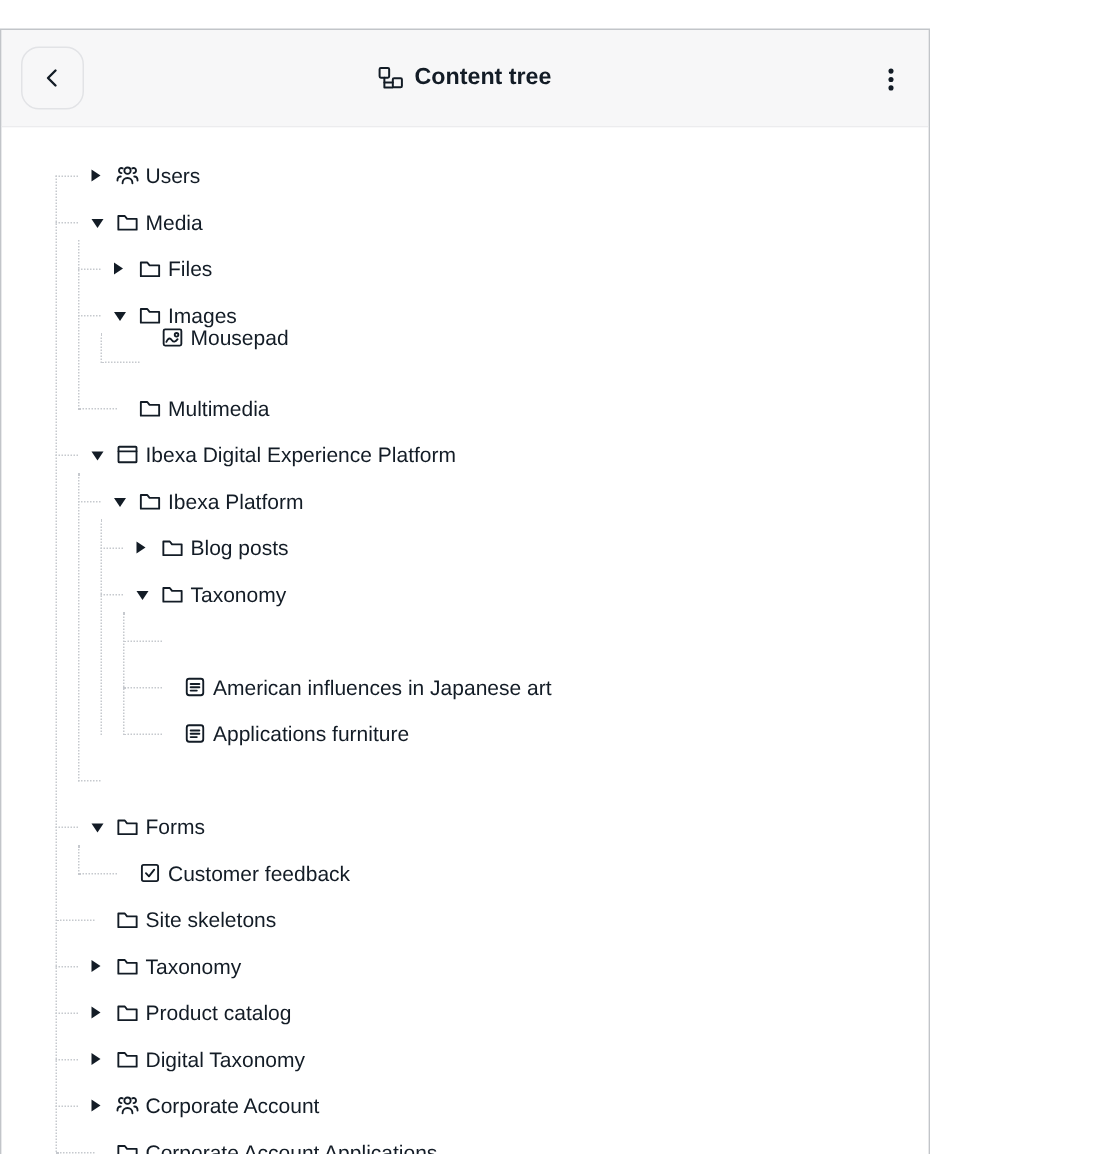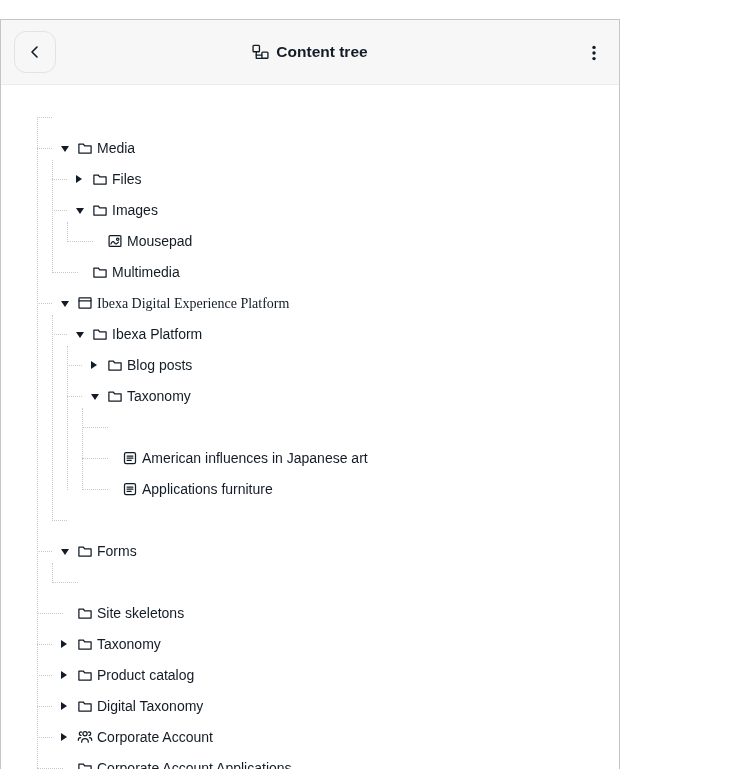--- a/index.html
+++ b/index.html
@@ -103,213 +103,240 @@
         <div class="hstub" style="left: 51px; top: 435px; width: 15px;"></div>
         <div class="hstub" style="left: 36px; top: 466px; width: 15px;"></div>
         <div class="hstub" style="left: 51px; top: 497px; width: 26px;"></div>
         <div class="hstub" style="left: 36px; top: 528px; width: 26px;"></div>
         <div class="hstub" style="left: 36px; top: 559px; width: 15px;"></div>
         <div class="hstub" style="left: 36px; top: 590px; width: 15px;"></div>
         <div class="hstub" style="left: 36px; top: 621px; width: 15px;"></div>
         <div class="hstub" style="left: 36px; top: 652px; width: 15px;"></div>
         <div class="hstub" style="left: 36px; top: 683px; width: 26px;"></div>
       </div>
-      <div class="row" style="top: 48px;">
-        <div class="tri expanded" style="left: 60px;"></div>
-        <div>
-          <span class="node-icon" style="left: 76px;">
-            <svg viewBox="0 0 16 16" fill="none" stroke="currentColor" stroke-width="1.25" stroke-linecap="round" stroke-linejoin="round">
-              <path d="M1.9 13.1V4h4.3l1.5 1.9h6.4v7.2z"></path>
-            </svg>
-          </span>
-          <span class="label" style="left: 96px;">Media</span>
-        </div>
-      </div>
-      <div class="row" style="top: 79px;">
-        <div class="tri collapsed" style="left: 75px;"></div>
-        <div>
-          <span class="node-icon" style="left: 91px;">
-            <svg viewBox="0 0 16 16" fill="none" stroke="currentColor" stroke-width="1.25" stroke-linecap="round" stroke-linejoin="round">
-              <path d="M1.9 13.1V4h4.3l1.5 1.9h6.4v7.2z"></path>
-            </svg>
-          </span>
-          <span class="label" style="left: 111px;">Files</span>
-        </div>
-      </div>
-      <div class="row" style="top: 110px; padding-left: 43px;">
-        <div class="tri expanded" style="left: 75px;"></div>
-        <div>
-          <span class="node-icon" style="left: 91px;">
-            <svg viewBox="0 0 16 16" fill="none" stroke="currentColor" stroke-width="1.25" stroke-linecap="round" stroke-linejoin="round">
-              <path d="M1.9 13.1V4h4.3l1.5 1.9h6.4v7.2z"></path>
-            </svg>
-          </span>
-          <span class="label" style="left: 111px;">Images</span>
-        </div>
-      </div>
-      <div class="row" style="top: 141px;">
-        <div>
-          <span class="node-icon" style="left: 106px;">
-            <svg viewBox="0 0 16 16" fill="none" stroke="currentColor" stroke-width="1.25" stroke-linecap="round" stroke-linejoin="round">
-              <rect x="2.1" y="2.6" width="11.8" height="10.8" rx="1"></rect>
-              <circle cx="10.7" cy="6.2" r="1.2"></circle>
-              <path d="M3.9 10.9c1.3-2.7 2.4-2.9 3.7-1.1 1.1 1.5 2.2 1.3 3.8-.7"></path>
-            </svg>
-          </span>
-          <span class="label" style="left: 126px;">Mousepad</span>
-        </div>
-      </div>
-      <div class="row" style="top: 172px;">
-        <div>
-          <span class="node-icon" style="left: 91px;">
-            <svg viewBox="0 0 16 16" fill="none" stroke="currentColor" stroke-width="1.25" stroke-linecap="round" stroke-linejoin="round">
-              <path d="M1.9 13.1V4h4.3l1.5 1.9h6.4v7.2z"></path>
-            </svg>
-          </span>
-          <span class="label" style="left: 111px;">Multimedia</span>
-        </div>
-      </div>
-      <div class="row" style="top: 203px;">
-        <div class="tri expanded" style="left: 60px;"></div>
-        <div>
-          <span class="node-icon" style="left: 76px;">
-            <svg viewBox="0 0 16 16" fill="none" stroke="currentColor" stroke-width="1.25" stroke-linecap="round" stroke-linejoin="round">
-              <rect x="2" y="2.8" width="12" height="10.4" rx="0.6"></rect>
-              <line x1="2" y1="5.9" x2="14" y2="5.9"></line>
-            </svg>
-          </span>
-          <span class="label" style="left: 96px; font-family: Liberation Serif, serif;">Ibexa Digital Experience Platform</span>
-        </div>
-      </div>
-      <div class="row" style="top: 234px;">
-        <div class="tri expanded" style="left: 75px;"></div>
-        <div>
-          <span class="node-icon" style="left: 91px;">
-            <svg viewBox="0 0 16 16" fill="none" stroke="currentColor" stroke-width="1.25" stroke-linecap="round" stroke-linejoin="round">
-              <path d="M1.9 13.1V4h4.3l1.5 1.9h6.4v7.2z"></path>
-            </svg>
-          </span>
-          <span class="label" style="left: 111px;">Ibexa Platform</span>
-        </div>
-      </div>
-      <div class="row" style="top: 265px;">
-        <div class="tri collapsed" style="left: 90px;"></div>
-        <div>
-          <span class="node-icon" style="left: 106px;">
-            <svg viewBox="0 0 16 16" fill="none" stroke="currentColor" stroke-width="1.25" stroke-linecap="round" stroke-linejoin="round">
-              <path d="M1.9 13.1V4h4.3l1.5 1.9h6.4v7.2z"></path>
-            </svg>
-          </span>
-          <span class="label" style="left: 126px; text-align: right;">Blog posts</span>
-        </div>
-      </div>
-      <div class="row" style="top: 296px;">
-        <div class="tri expanded" style="left: 90px;"></div>
-        <div>
-          <span class="node-icon" style="left: 106px;">
-            <svg viewBox="0 0 16 16" fill="none" stroke="currentColor" stroke-width="1.25" stroke-linecap="round" stroke-linejoin="round">
-              <path d="M1.9 13.1V4h4.3l1.5 1.9h6.4v7.2z"></path>
-            </svg>
-          </span>
-          <span class="label" style="left: 126px;">Taxonomy</span>
-        </div>
-      </div>
-      <div class="row" style="top: 358px;">
-        <div>
-          <span class="node-icon" style="left: 121px;">
-            <svg viewBox="0 0 16 16" fill="none" stroke="currentColor" stroke-width="1.25" stroke-linecap="round" stroke-linejoin="round">
-              <rect x="2.5" y="2.5" width="11" height="11" rx="1.6"></rect>
-              <line x1="5.1" y1="6" x2="10.9" y2="6"></line>
-              <line x1="5.1" y1="8.2" x2="10.9" y2="8.2"></line>
-              <line x1="5.1" y1="10.4" x2="9.2" y2="10.4"></line>
-            </svg>
-          </span>
-          <span class="label" style="left: 141px;">American influences in Japanese art</span>
-        </div>
-      </div>
-      <div class="row" style="top: 389px;">
-        <div>
-          <span class="node-icon" style="left: 121px;">
-            <svg viewBox="0 0 16 16" fill="none" stroke="currentColor" stroke-width="1.25" stroke-linecap="round" stroke-linejoin="round">
-              <rect x="2.5" y="2.5" width="11" height="11" rx="1.6"></rect>
-              <line x1="5.1" y1="6" x2="10.9" y2="6"></line>
-              <line x1="5.1" y1="8.2" x2="10.9" y2="8.2"></line>
-              <line x1="5.1" y1="10.4" x2="9.2" y2="10.4"></line>
-            </svg>
-          </span>
-          <span class="label" style="left: 141px;">Applications furniture</span>
-        </div>
-      </div>
-      <div class="row" style="top: 451px;">
-        <div class="tri expanded" style="left: 60px;"></div>
-        <div>
-          <span class="node-icon" style="left: 76px;">
-            <svg viewBox="0 0 16 16" fill="none" stroke="currentColor" stroke-width="1.25" stroke-linecap="round" stroke-linejoin="round">
-              <path d="M1.9 13.1V4h4.3l1.5 1.9h6.4v7.2z"></path>
-            </svg>
-          </span>
-          <span class="label" style="left: 96px;">Forms</span>
-        </div>
-      </div>
-      <div class="row" style="top: 513px;">
-        <div>
-          <span class="node-icon" style="left: 76px;">
-            <svg viewBox="0 0 16 16" fill="none" stroke="currentColor" stroke-width="1.25" stroke-linecap="round" stroke-linejoin="round">
-              <path d="M1.9 13.1V4h4.3l1.5 1.9h6.4v7.2z"></path>
-            </svg>
-          </span>
-          <span class="label" style="left: 96px;">Site skeletons</span>
-        </div>
-      </div>
-      <div class="row" style="top: 544px;">
-        <div class="tri collapsed" style="left: 60px;"></div>
-        <div>
-          <span class="node-icon" style="left: 76px;">
-            <svg viewBox="0 0 16 16" fill="none" stroke="currentColor" stroke-width="1.25" stroke-linecap="round" stroke-linejoin="round">
-              <path d="M1.9 13.1V4h4.3l1.5 1.9h6.4v7.2z"></path>
-            </svg>
-          </span>
-          <span class="label" style="left: 96px;">Taxonomy</span>
-        </div>
-      </div>
-      <div class="row" style="top: 575px;">
-        <div class="tri collapsed" style="left: 60px;"></div>
-        <div>
-          <span class="node-icon" style="left: 76px;">
-            <svg viewBox="0 0 16 16" fill="none" stroke="currentColor" stroke-width="1.25" stroke-linecap="round" stroke-linejoin="round">
-              <path d="M1.9 13.1V4h4.3l1.5 1.9h6.4v7.2z"></path>
-            </svg>
-          </span>
-          <span class="label" style="left: 96px;">Product catalog</span>
-        </div>
-      </div>
-      <div class="row" style="top: 606px;">
-        <div class="tri collapsed" style="left: 60px;"></div>
-        <div>
-          <span class="node-icon" style="left: 76px;">
-            <svg viewBox="0 0 16 16" fill="none" stroke="currentColor" stroke-width="1.25" stroke-linecap="round" stroke-linejoin="round">
-              <path d="M1.9 13.1V4h4.3l1.5 1.9h6.4v7.2z"></path>
-            </svg>
-          </span>
-          <span class="label" style="left: 96px;">Digital Taxonomy</span>
-        </div>
-      </div>
-      <div class="row" style="top: 637px;">
+  <div class="row" style="top: 17px;">
         <div class="tri collapsed" style="left: 60px;"></div>
         <div>
           <span class="node-icon" style="left: 76px;">
             <svg viewBox="0 0 16 16" fill="none" stroke="currentColor" stroke-width="1.25" stroke-linecap="round" stroke-linejoin="round">
               <circle cx="8" cy="4.8" r="2.1"></circle>
               <path d="M4.7 13.2c0-2.1 1.4-3.5 3.3-3.5s3.3 1.4 3.3 3.5"></path>
               <path d="M4 6.4a1.7 1.7 0 1 1 .8-3.2"></path>
               <path d="M12 6.4a1.7 1.7 0 1 0-.8-3.2"></path>
               <path d="M1.3 11.3c0-1.6.9-2.6 2.2-2.6"></path>
               <path d="M14.7 11.3c0-1.6-.9-2.6-2.2-2.6"></path>
             </svg>
           </span>
+          <span class="label" style="left: 96px;">Users</span>
+        </div>
+      </div>
+      <div class="row" style="top: 48px;">
+        <div class="tri expanded" style="left: 60px;"></div>
+        <div>
+          <span class="node-icon" style="left: 76px;">
+            <svg viewBox="0 0 16 16" fill="none" stroke="currentColor" stroke-width="1.25" stroke-linecap="round" stroke-linejoin="round">
+              <path d="M1.9 13.1V4h4.3l1.5 1.9h6.4v7.2z"></path>
+            </svg>
+          </span>
+          <span class="label" style="left: 96px;">Media</span>
+        </div>
+      </div>
+      <div class="row" style="top: 79px;">
+        <div class="tri collapsed" style="left: 75px;"></div>
+        <div>
+          <span class="node-icon" style="left: 91px;">
+            <svg viewBox="0 0 16 16" fill="none" stroke="currentColor" stroke-width="1.25" stroke-linecap="round" stroke-linejoin="round">
+              <path d="M1.9 13.1V4h4.3l1.5 1.9h6.4v7.2z"></path>
+            </svg>
+          </span>
+          <span class="label" style="left: 111px;">Files</span>
+        </div>
+      </div>
+      <div class="row" style="top: 110px; padding-left: 43px;">
+        <div class="tri expanded" style="left: 75px;"></div>
+        <div>
+          <span class="node-icon" style="left: 91px;">
+            <svg viewBox="0 0 16 16" fill="none" stroke="currentColor" stroke-width="1.25" stroke-linecap="round" stroke-linejoin="round">
+              <path d="M1.9 13.1V4h4.3l1.5 1.9h6.4v7.2z"></path>
+            </svg>
+          </span>
+          <span class="label" style="left: 111px;">Images</span>
+        </div>
+      </div>
+      <div class="row" style="top: 125px;">
+        <div>
+          <span class="node-icon" style="left: 106px;">
+            <svg viewBox="0 0 16 16" fill="none" stroke="currentColor" stroke-width="1.25" stroke-linecap="round" stroke-linejoin="round">
+              <rect x="2.1" y="2.6" width="11.8" height="10.8" rx="1"></rect>
+              <circle cx="10.7" cy="6.2" r="1.2"></circle>
+              <path d="M3.9 10.9c1.3-2.7 2.4-2.9 3.7-1.1 1.1 1.5 2.2 1.3 3.8-.7"></path>
+            </svg>
+          </span>
+          <span class="label" style="left: 126px;">Mousepad</span>
+        </div>
+      </div>
+      <div class="row" style="top: 172px;">
+        <div>
+          <span class="node-icon" style="left: 91px;">
+            <svg viewBox="0 0 16 16" fill="none" stroke="currentColor" stroke-width="1.25" stroke-linecap="round" stroke-linejoin="round">
+              <path d="M1.9 13.1V4h4.3l1.5 1.9h6.4v7.2z"></path>
+            </svg>
+          </span>
+          <span class="label" style="left: 111px;">Multimedia</span>
+        </div>
+      </div>
+      <div class="row" style="top: 203px;">
+        <div class="tri expanded" style="left: 60px;"></div>
+        <div>
+          <span class="node-icon" style="left: 76px;">
+            <svg viewBox="0 0 16 16" fill="none" stroke="currentColor" stroke-width="1.25" stroke-linecap="round" stroke-linejoin="round">
+              <rect x="2" y="2.8" width="12" height="10.4" rx="0.6"></rect>
+              <line x1="2" y1="5.9" x2="14" y2="5.9"></line>
+            </svg>
+          </span>
+          <span class="label" style="left: 96px;">Ibexa Digital Experience Platform</span>
+        </div>
+      </div>
+      <div class="row" style="top: 234px;">
+        <div class="tri expanded" style="left: 75px;"></div>
+        <div>
+          <span class="node-icon" style="left: 91px;">
+            <svg viewBox="0 0 16 16" fill="none" stroke="currentColor" stroke-width="1.25" stroke-linecap="round" stroke-linejoin="round">
+              <path d="M1.9 13.1V4h4.3l1.5 1.9h6.4v7.2z"></path>
+            </svg>
+          </span>
+          <span class="label" style="left: 111px;">Ibexa Platform</span>
+        </div>
+      </div>
+      <div class="row" style="top: 265px;">
+        <div class="tri collapsed" style="left: 90px;"></div>
+        <div>
+          <span class="node-icon" style="left: 106px;">
+            <svg viewBox="0 0 16 16" fill="none" stroke="currentColor" stroke-width="1.25" stroke-linecap="round" stroke-linejoin="round">
+              <path d="M1.9 13.1V4h4.3l1.5 1.9h6.4v7.2z"></path>
+            </svg>
+          </span>
+          <span class="label" style="left: 126px; text-align: right;">Blog posts</span>
+        </div>
+      </div>
+      <div class="row" style="top: 296px;">
+        <div class="tri expanded" style="left: 90px;"></div>
+        <div>
+          <span class="node-icon" style="left: 106px;">
+            <svg viewBox="0 0 16 16" fill="none" stroke="currentColor" stroke-width="1.25" stroke-linecap="round" stroke-linejoin="round">
+              <path d="M1.9 13.1V4h4.3l1.5 1.9h6.4v7.2z"></path>
+            </svg>
+          </span>
+          <span class="label" style="left: 126px;">Taxonomy</span>
+        </div>
+      </div>
+      <div class="row" style="top: 358px;">
+        <div>
+          <span class="node-icon" style="left: 121px;">
+            <svg viewBox="0 0 16 16" fill="none" stroke="currentColor" stroke-width="1.25" stroke-linecap="round" stroke-linejoin="round">
+              <rect x="2.5" y="2.5" width="11" height="11" rx="1.6"></rect>
+              <line x1="5.1" y1="6" x2="10.9" y2="6"></line>
+              <line x1="5.1" y1="8.2" x2="10.9" y2="8.2"></line>
+              <line x1="5.1" y1="10.4" x2="9.2" y2="10.4"></line>
+            </svg>
+          </span>
+          <span class="label" style="left: 141px;">American influences in Japanese art</span>
+        </div>
+      </div>
+      <div class="row" style="top: 389px;">
+        <div>
+          <span class="node-icon" style="left: 121px;">
+            <svg viewBox="0 0 16 16" fill="none" stroke="currentColor" stroke-width="1.25" stroke-linecap="round" stroke-linejoin="round">
+              <rect x="2.5" y="2.5" width="11" height="11" rx="1.6"></rect>
+              <line x1="5.1" y1="6" x2="10.9" y2="6"></line>
+              <line x1="5.1" y1="8.2" x2="10.9" y2="8.2"></line>
+              <line x1="5.1" y1="10.4" x2="9.2" y2="10.4"></line>
+            </svg>
+          </span>
+          <span class="label" style="left: 141px;">Applications furniture</span>
+        </div>
+      </div>
+      <div class="row" style="top: 451px;">
+        <div class="tri expanded" style="left: 60px;"></div>
+        <div>
+          <span class="node-icon" style="left: 76px;">
+            <svg viewBox="0 0 16 16" fill="none" stroke="currentColor" stroke-width="1.25" stroke-linecap="round" stroke-linejoin="round">
+              <path d="M1.9 13.1V4h4.3l1.5 1.9h6.4v7.2z"></path>
+            </svg>
+          </span>
+          <span class="label" style="left: 96px;">Forms</span>
+        </div>
+      </div>
+      <div class="row" style="top: 482px;">
+        <div>
+          <span class="node-icon" style="left: 91px;">
+            <svg viewBox="0 0 16 16" fill="none" stroke="currentColor" stroke-width="1.25" stroke-linecap="round" stroke-linejoin="round">
+              <rect x="2.6" y="2.6" width="10.8" height="10.8" rx="1.2"></rect>
+              <path d="M5.3 8.1l2 2.1 3.5-4.4"></path>
+            </svg>
+          </span>
+          <span class="label" style="left: 111px;">Customer feedback</span>
+        </div>
+      </div>
+      <div class="row" style="top: 513px;">
+        <div>
+          <span class="node-icon" style="left: 76px;">
+            <svg viewBox="0 0 16 16" fill="none" stroke="currentColor" stroke-width="1.25" stroke-linecap="round" stroke-linejoin="round">
+              <path d="M1.9 13.1V4h4.3l1.5 1.9h6.4v7.2z"></path>
+            </svg>
+          </span>
+          <span class="label" style="left: 96px;">Site skeletons</span>
+        </div>
+      </div>
+      <div class="row" style="top: 544px;">
+        <div class="tri collapsed" style="left: 60px;"></div>
+        <div>
+          <span class="node-icon" style="left: 76px;">
+            <svg viewBox="0 0 16 16" fill="none" stroke="currentColor" stroke-width="1.25" stroke-linecap="round" stroke-linejoin="round">
+              <path d="M1.9 13.1V4h4.3l1.5 1.9h6.4v7.2z"></path>
+            </svg>
+          </span>
+          <span class="label" style="left: 96px;">Taxonomy</span>
+        </div>
+      </div>
+      <div class="row" style="top: 575px;">
+        <div class="tri collapsed" style="left: 60px;"></div>
+        <div>
+          <span class="node-icon" style="left: 76px;">
+            <svg viewBox="0 0 16 16" fill="none" stroke="currentColor" stroke-width="1.25" stroke-linecap="round" stroke-linejoin="round">
+              <path d="M1.9 13.1V4h4.3l1.5 1.9h6.4v7.2z"></path>
+            </svg>
+          </span>
+          <span class="label" style="left: 96px;">Product catalog</span>
+        </div>
+      </div>
+      <div class="row" style="top: 606px;">
+        <div class="tri collapsed" style="left: 60px;"></div>
+        <div>
+          <span class="node-icon" style="left: 76px;">
+            <svg viewBox="0 0 16 16" fill="none" stroke="currentColor" stroke-width="1.25" stroke-linecap="round" stroke-linejoin="round">
+              <path d="M1.9 13.1V4h4.3l1.5 1.9h6.4v7.2z"></path>
+            </svg>
+          </span>
+          <span class="label" style="left: 96px;">Digital Taxonomy</span>
+        </div>
+      </div>
+      <div class="row" style="top: 637px;">
+        <div class="tri collapsed" style="left: 60px;"></div>
+        <div>
+          <span class="node-icon" style="left: 76px;">
+            <svg viewBox="0 0 16 16" fill="none" stroke="currentColor" stroke-width="1.25" stroke-linecap="round" stroke-linejoin="round">
+              <circle cx="8" cy="4.8" r="2.1"></circle>
+              <path d="M4.7 13.2c0-2.1 1.4-3.5 3.3-3.5s3.3 1.4 3.3 3.5"></path>
+              <path d="M4 6.4a1.7 1.7 0 1 1 .8-3.2"></path>
+              <path d="M12 6.4a1.7 1.7 0 1 0-.8-3.2"></path>
+              <path d="M1.3 11.3c0-1.6.9-2.6 2.2-2.6"></path>
+              <path d="M14.7 11.3c0-1.6-.9-2.6-2.2-2.6"></path>
+            </svg>
+          </span>
           <span class="label" style="left: 96px;">Corporate Account</span>
         </div>
       </div>
       <div class="row" style="top: 668px;">
         <div>
           <span class="node-icon" style="left: 76px;">
             <svg viewBox="0 0 16 16" fill="none" stroke="currentColor" stroke-width="1.25" stroke-linecap="round" stroke-linejoin="round">
               <path d="M1.9 13.1V4h4.3l1.5 1.9h6.4v7.2z"></path>
             </svg>
           </span>

